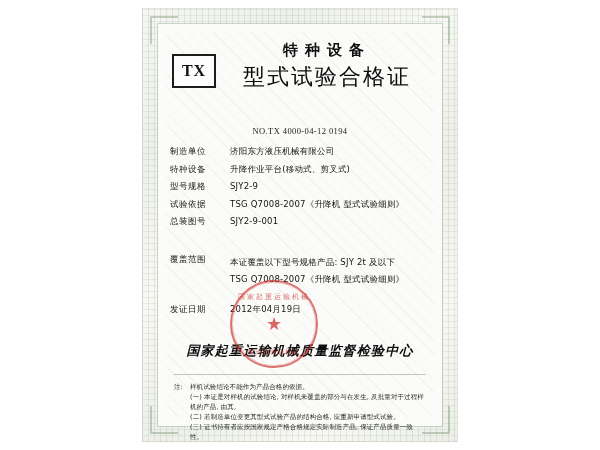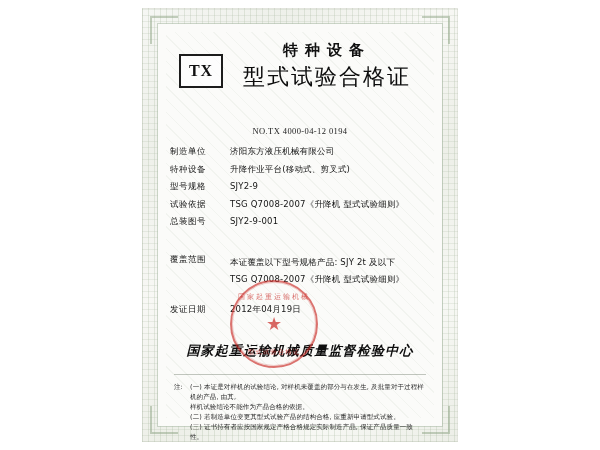--- a/index.html
+++ b/index.html
@@ -85,21 +85,20 @@
     border: 2px solid #1c1c1c;
     display: flex;
     align-items: center;
     justify-content: center;
     font-family: "Liberation Serif", serif;
     font-weight: bold;
     font-size: 16px;
     color: #111;
     letter-spacing: 1px;
     background: rgba(255,255,255,0.6);
-    margin-left: 7px;
   }
   .title-wrap {
     position: absolute;
     left: 54px;
     right: 0;
     top: 6px;
     text-align: center;
   }
   .title-small {
     font-family: "DejaVu Serif", serif;
@@ -330,22 +329,22 @@
         </div>
       </div>
 
       <div class="issuer">国家起重运输机械质量监督检验中心</div>
 
       <div class="divider"></div>
 
       <div class="notes">
         <div class="notes-label">注:</div>
         <div class="notes-body">
+          <div class="note-line">样机试验结论不能作为产品合格的依据。</div>
           <div class="note-line">(一) 本证是对样机的试验结论, 对样机未覆盖的部分与在发生, 及批量对于过程样机的产品, 由其,</div>
-          <div class="note-line">样机试验结论不能作为产品合格的依据。</div>
           <div class="note-line">(二) 若制造单位变更其型式试验产品的结构合格, 应重新申请型式试验。</div>
           <div class="note-line">(三) 证书持有者应按国家规定严格合格规定实际制造产品, 保证产品质量一致性。</div>
         </div>
       </div>
 
     </div>
   </div>
 
 </div>
 

